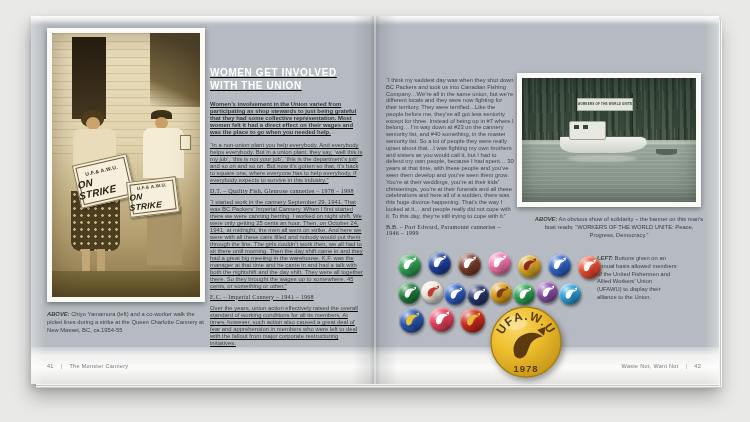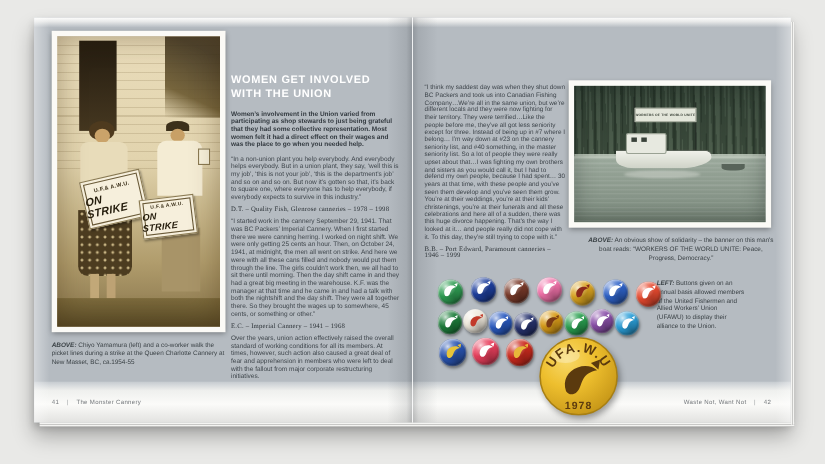--- a/index.html
+++ b/index.html
@@ -60,21 +60,21 @@
   .sign-top{font-size:5px;font-weight:bold;color:#3a2f18;letter-spacing:.3px;position:relative;}
   .sign-main{font-size:10px;font-weight:bold;font-style:italic;color:#241c0c;letter-spacing:.2px;position:relative;transform:skewX(-5deg);}
   .sign2 .sign-top{font-size:4.5px;}
   .sign2 .sign-main{font-size:8.5px;}
 
   .caption{font-size:5.8px;line-height:1.42;color:#3c4347;z-index:3;}
   .cap-label{font-weight:bold;font-style:italic;}
   .photo-caption{position:absolute;left:16px;top:294px;width:158px;}
 
   
-  .article{position:absolute;left:179px;top:50px;width:154px;z-index:2;}
+  .article{position:absolute;left:179px;top:50px;width:154px;z-index:2;text-decoration:underline;}
   .article h2{margin:0 0 9px 0;font-size:10px;line-height:1.3;letter-spacing:.6px;color:#ffffff;font-weight:bold;}
   .intro{margin:0 0 6px 0;font-size:5.9px;font-weight:bold;color:#333a40;line-height:1.2;}
   .quote{margin:0 0 4px 0;font-size:5.9px;color:#3e454b;line-height:1.18;}
   .attribution{margin:0 0 5px 0;font-family:"Liberation Serif",serif;font-size:6.1px;color:#2d3338;letter-spacing:.2px;}
   .closing{margin:0;font-size:5.9px;color:#3e454b;line-height:1.2;}
 
   .footer{position:absolute;bottom:15px;font-size:5.5px;color:#74787c;letter-spacing:.3px;z-index:3;}
   .footer .sep{margin:0 7px;color:#9a9da0;}
   .footer-left{left:16px;}
   .footer-right{right:18px;}

